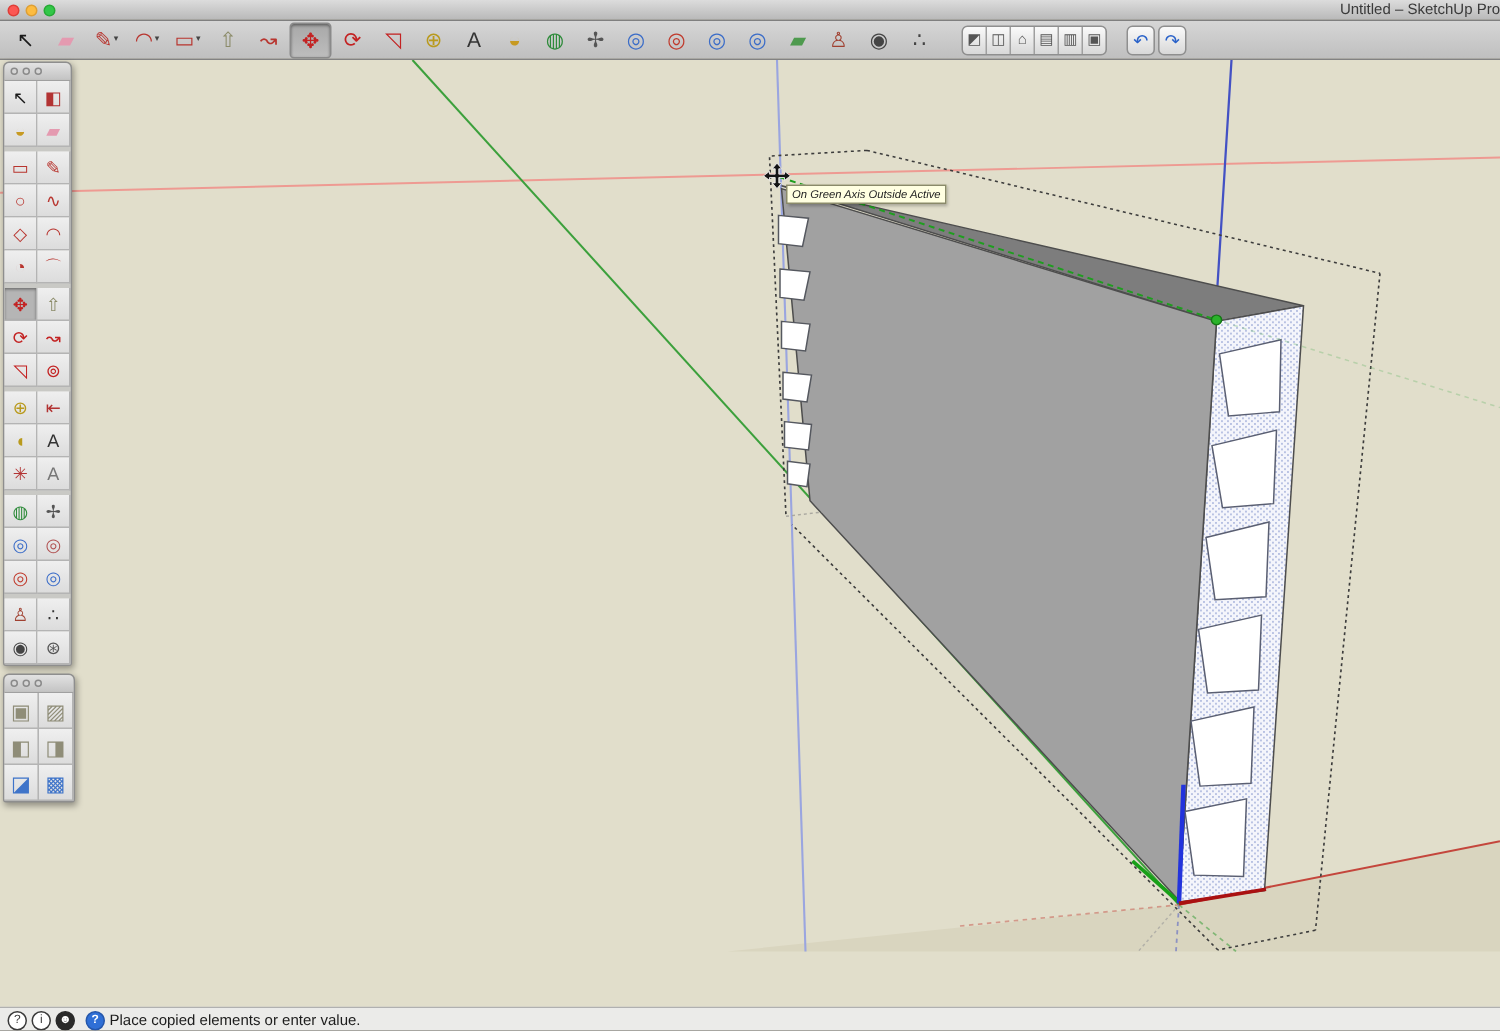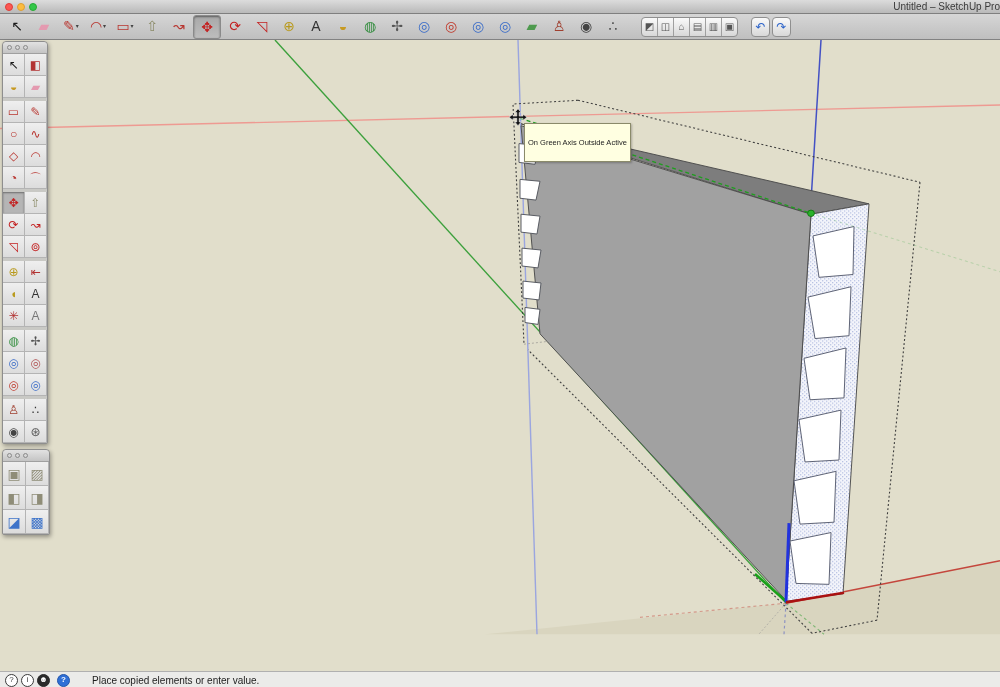--- a/index.html
+++ b/index.html
@@ -31,28 +31,28 @@
   .palette{position:absolute;background:#d8d8d4;border:1px solid #8e8e8e;border-radius:4px 4px 2px 2px;box-shadow:1px 2px 4px rgba(0,0,0,.35);}
   .ptitle{height:11px;background:linear-gradient(#e2e2e2,#c4c4c4);border-bottom:1px solid #a0a0a0;border-radius:4px 4px 0 0;display:flex;align-items:center;gap:3px;padding-left:4px;}
   .pdot{width:5px;height:5px;border-radius:50%;border:1px solid #8a8a8a;background:#d6d6d6;box-sizing:border-box;}
   .prow{display:flex;}
   .pcell{width:21px;height:21px;display:flex;align-items:center;justify-content:center;background:linear-gradient(#efefef,#dcdcdc);border:1px solid #b4b4b4;border-width:0 1px 1px 0;font-size:12px;line-height:1;}
   .pcell.active{background:#b5b5b5;box-shadow:inset 0 1px 2px rgba(0,0,0,.4);}
   .pdivider{height:3px;background:#c9c9c5;}
   #palette2 .pcell{width:22px;height:23px;font-size:14px;}
 
   
-  #tooltip{position:absolute;left:524px;top:83px;background:var(--tooltip-bg);border:1px solid #8a8a6a;font-size:7.5px;color:#222;padding:14px 3px;white-space:nowrap;box-shadow:1px 1px 2px rgba(0,0,0,.25);}
+  #tooltip{position:absolute;left:524px;top:83px;background:var(--tooltip-bg);border:1px solid #8a8a6a;font-size:7.5px;color:#222;padding:1px 3px;white-space:nowrap;box-shadow:1px 1px 2px rgba(0,0,0,.25);font-style:italic;}
 
   
   #statusbar{height:16px;background:#ebebe9;border-top:1px solid #b0b0b0;display:flex;align-items:center;padding:0 5px;gap:3px;}
   .sicon{width:11px;height:11px;border-radius:50%;border:1px solid #3a3a3a;color:#3a3a3a;font-size:8px;display:flex;align-items:center;justify-content:center;line-height:1;background:#fff;}
   .sicon.filled{background:#2a2a2a;color:#fff;border-color:#2a2a2a;}
   .sicon.blue{background:#2f6fd6;color:#fff;border-color:#2456ab;font-weight:bold;margin-left:4px;}
-  #status-msg{font-size:10px;color:#1c1c1c;margin-left:19px;}
+  #status-msg{font-size:10px;color:#1c1c1c;margin-left:0;}
 </style>
 </head>
 <body>
 
 <div id="window">
 
   <div id="titlebar">
     <span class="tl" style="left:5px;background:#fc5753;border:1px solid #df3e38;box-sizing:border-box;"></span>
     <span class="tl" style="left:17px;background:#fdbc40;border:1px solid #de9f34;box-sizing:border-box;"></span>
     <span class="tl" style="left:29px;background:#33c748;border:1px solid #27aa35;box-sizing:border-box;"></span>

